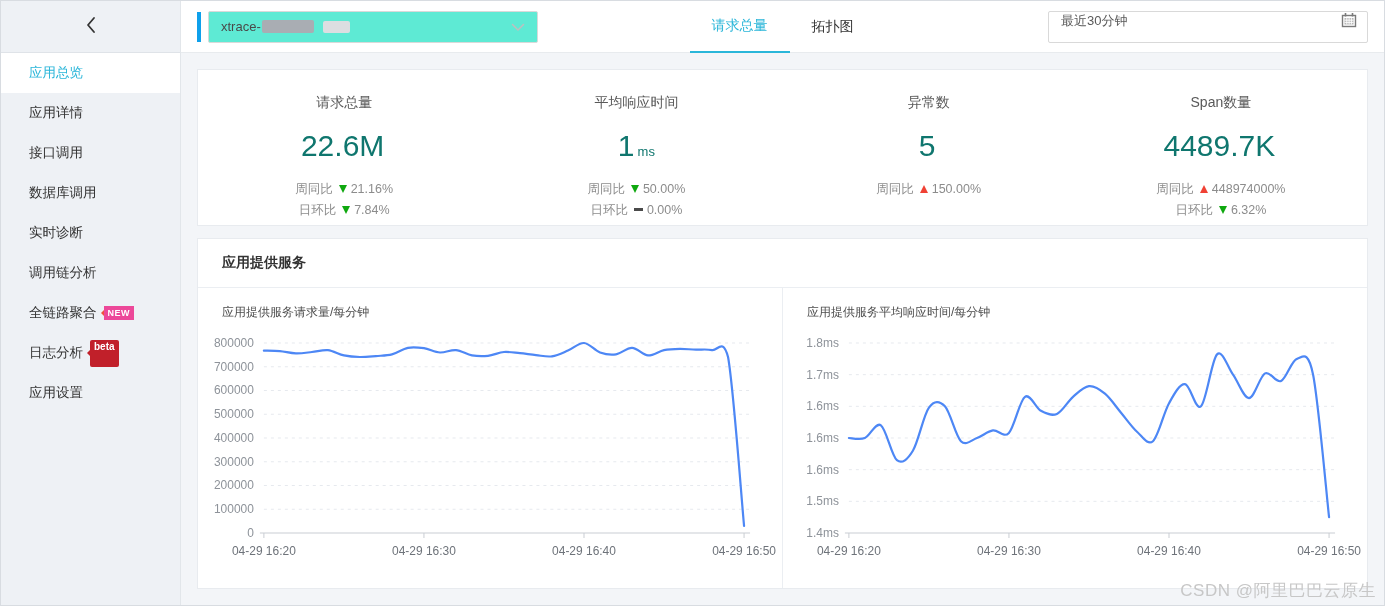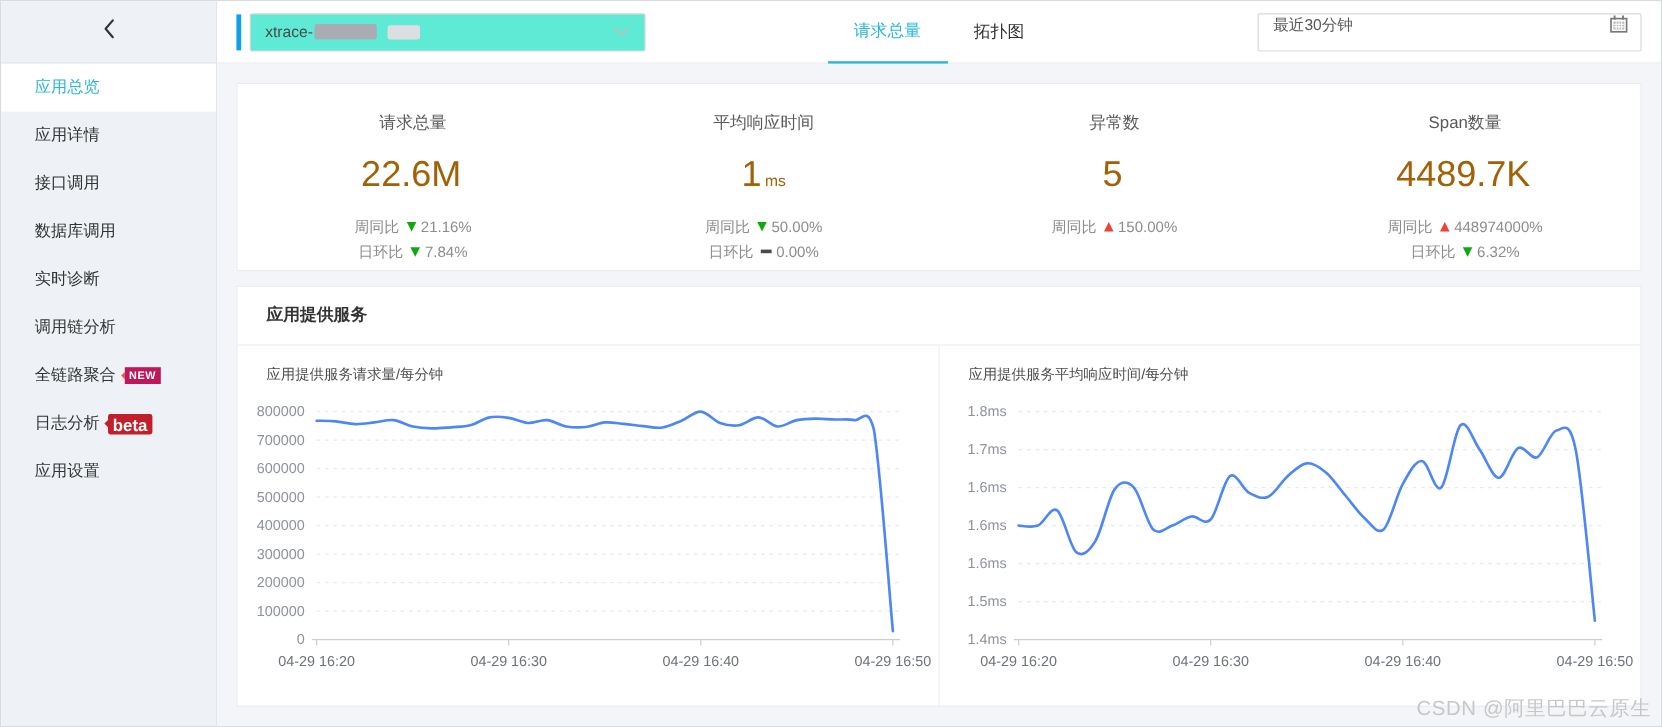--- a/index.html
+++ b/index.html
@@ -11,23 +11,23 @@
   
   .sidebar { width:180px; flex:0 0 180px; background:#eef1f5; border-right:1px solid #e2e6ea; }
   .sidebar-head { height:52px; display:flex; align-items:center; justify-content:center;
                   border-bottom:1px solid #dfe3e8; cursor:pointer; }
   .side-item { height:40px; display:flex; align-items:center; padding-left:28px;
                font-size:13.5px; color:#333; cursor:pointer; white-space:nowrap; }
   .side-item.active { background:#fff; color:#2ab6d9; }
   .badge { position:relative; color:#fff; font-weight:bold; margin-left:7px; line-height:1; }
   .badge::before { content:""; position:absolute; left:-6px; top:50%; margin-top:-3.5px;
                    border:3.5px solid transparent; }
-  .badge-new { background:#be185d; font-size:9px; letter-spacing:.5px; padding:2.5px 4px 2px; }
+  .badge-new { background:#ec4899; font-size:9px; letter-spacing:.5px; padding:2.5px 4px 2px; }
   .badge-new::before { border-right-color:#f0503c; }
-  .badge-beta { background:#c1202a; font-size:14px; padding:2px 4px 1px; border-radius:2px; }
+  .badge-beta { background:#c1202a; font-size:10px; padding:2px 4px 15px; border-radius:2px; }
   .badge-beta::before { border-right-color:#c1202a; }
 
   
   .main { flex:1; display:flex; flex-direction:column; min-width:0; }
   .topbar { position:relative; height:52px; flex:0 0 52px; background:#fff;
             border-bottom:1px solid #e8ebee; display:flex; align-items:center; padding:0 16px; }
   .accent-bar { width:4px; height:30px; background:#0ea0eb; margin-right:7px; flex:0 0 4px; }
   .app-select { width:330px; height:32px; border:1px solid #d9d9d9; border-radius:2px;
                 display:flex; align-items:center; padding:0 12px; cursor:pointer; background:#5eead4;text-align:center; }
   .app-select .sel-text { font-size:13px; color:#4a4a4a; }
@@ -45,21 +45,21 @@
                  cursor:pointer; background:#fff; }
   .time-picker .tp-text { font-size:13px; color:#595959; flex:1; }
 
   .content { flex:1; background:#f3f5f8; padding:16px; display:flex; flex-direction:column; min-height:0; }
 
   
   .metrics-card { background:#fff; border:1px solid #e8ebef; height:157px; flex:0 0 157px;
                   display:flex; }
   .metric { flex:1; text-align:center; padding-top:24px; }
   .metric-label { font-size:14px; color:#595959; }
-  .metric-value-row { margin-top:17px; color:#a16207; }
+  .metric-value-row { margin-top:17px; color:#0f766e; }
   .metric-value { font-size:30px; }
   .metric-unit { font-size:13px; margin-left:3px; }
   .metric-compare { margin-top:16px; font-size:12.5px; color:#8c8c8c; line-height:21px; }
   .trend-arrow { display:inline-block; margin:0 4px 0 6px; }
   .trend-arrow[data-dir="up"] { width:0; height:0; border-left:4.5px solid transparent;
       border-right:4.5px solid transparent; border-bottom:8px solid #f04134; }
   .trend-arrow[data-dir="down"] { width:0; height:0; border-left:4.5px solid transparent;
       border-right:4.5px solid transparent; border-top:8px solid #0fa80f; }
   .trend-arrow[data-dir="flat"] { width:9px; height:3px; background:#4a4a4a; vertical-align:3px; }
 

